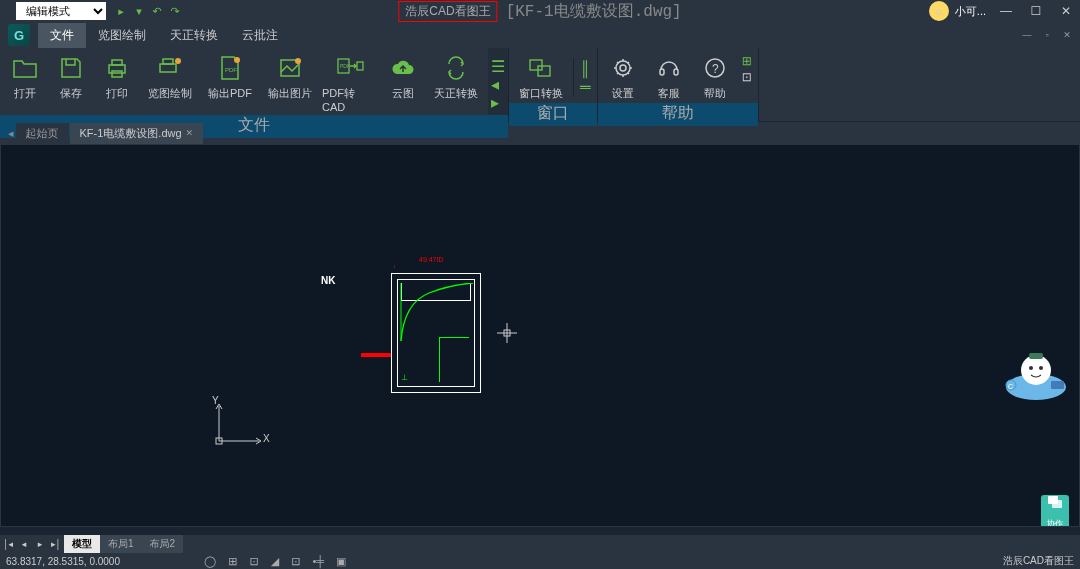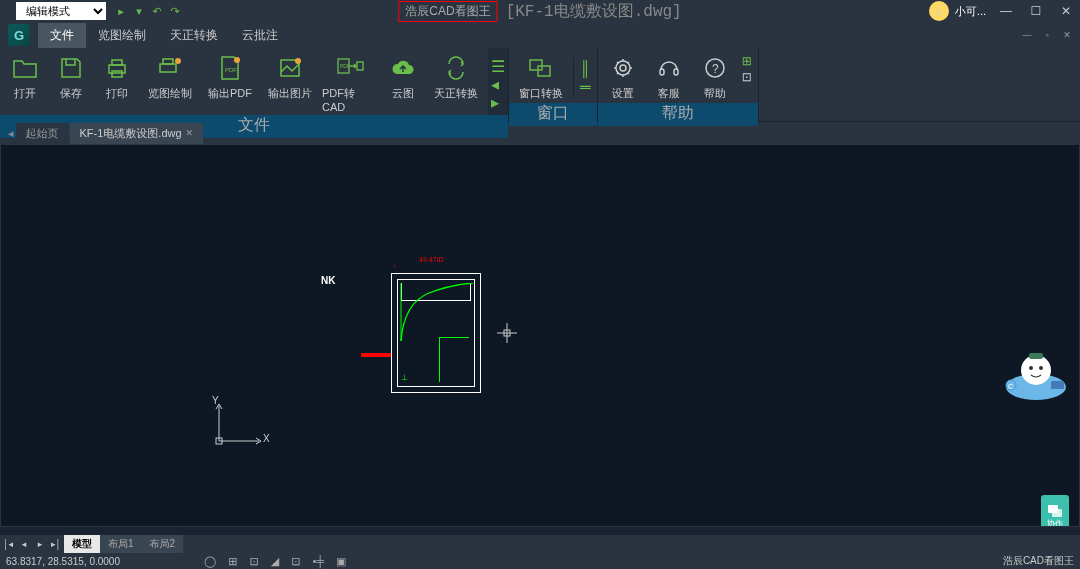--- a/index.html
+++ b/index.html
@@ -57,21 +57,21 @@
 .green-curve { position: absolute; left: 8px; top: 18px; }
 .green-rect { position: absolute; left: 48px; top: 72px; width: 30px; height: 45px; border: 1px solid #0f0; border-bottom: none; border-right: none; }
 .green-tick { position: absolute; left: 10px; top: 108px; font-size: 8px; color: #0f0; }
 .red-base { position: absolute; left: -30px; top: 88px; width: 30px; height: 4px; background: red; }
 .label-text { position: absolute; left: 320px; top: 130px; color: #fff; font-size: 10px; font-weight: bold; }
 .crosshair { position: absolute; left: 496px; top: 178px; }
 .ucs { position: absolute; left: 208px; top: 256px; color: #ccc; font-size: 10px; }
 
 
 .mascot { position: absolute; right: 8px; top: 200px; width: 70px; height: 56px; cursor: pointer; }
-.float-btn { position: absolute; right: 10px; top: 350px; width: 28px; height: 34px; background: #3dbfad; border-radius: 3px; display: flex; flex-direction: column; align-items: center; justify-content: flex-end; color: #fff; font-size: 8px; cursor: pointer; }
+.float-btn { position: absolute; right: 10px; top: 350px; width: 28px; height: 34px; background: #3dbfad; border-radius: 3px; display: flex; flex-direction: column; align-items: center; justify-content: space-between; color: #fff; font-size: 8px; cursor: pointer; }
 
 
 .layout-bar { position: absolute; bottom: 16px; left: 0; right: 0; height: 18px; background: #2a3441; display: flex; align-items: center; font-size: 10px; }
 .nav-btn { width: 16px; color: #ccc; text-align: center; cursor: pointer; font-size: 9px; }
 .layout-tab { padding: 2px 8px; background: #e8e8e8; color: #000; font-weight: bold; cursor: pointer; }
 .layout-tab.inactive { background: #3a4552; color: #aaa; font-weight: normal; }
 .status-bar { position: absolute; bottom: 0; left: 0; right: 0; height: 16px; background: #2a3441; display: flex; align-items: center; font-size: 10px; color: #ccc; padding: 0 6px; justify-content: space-between; }
 .status-icons { display: flex; gap: 12px; position: absolute; left: 204px; }
 .status-icon { color: #aaa; cursor: pointer; font-size: 11px; }
 .status-right { color: #ccc; }

